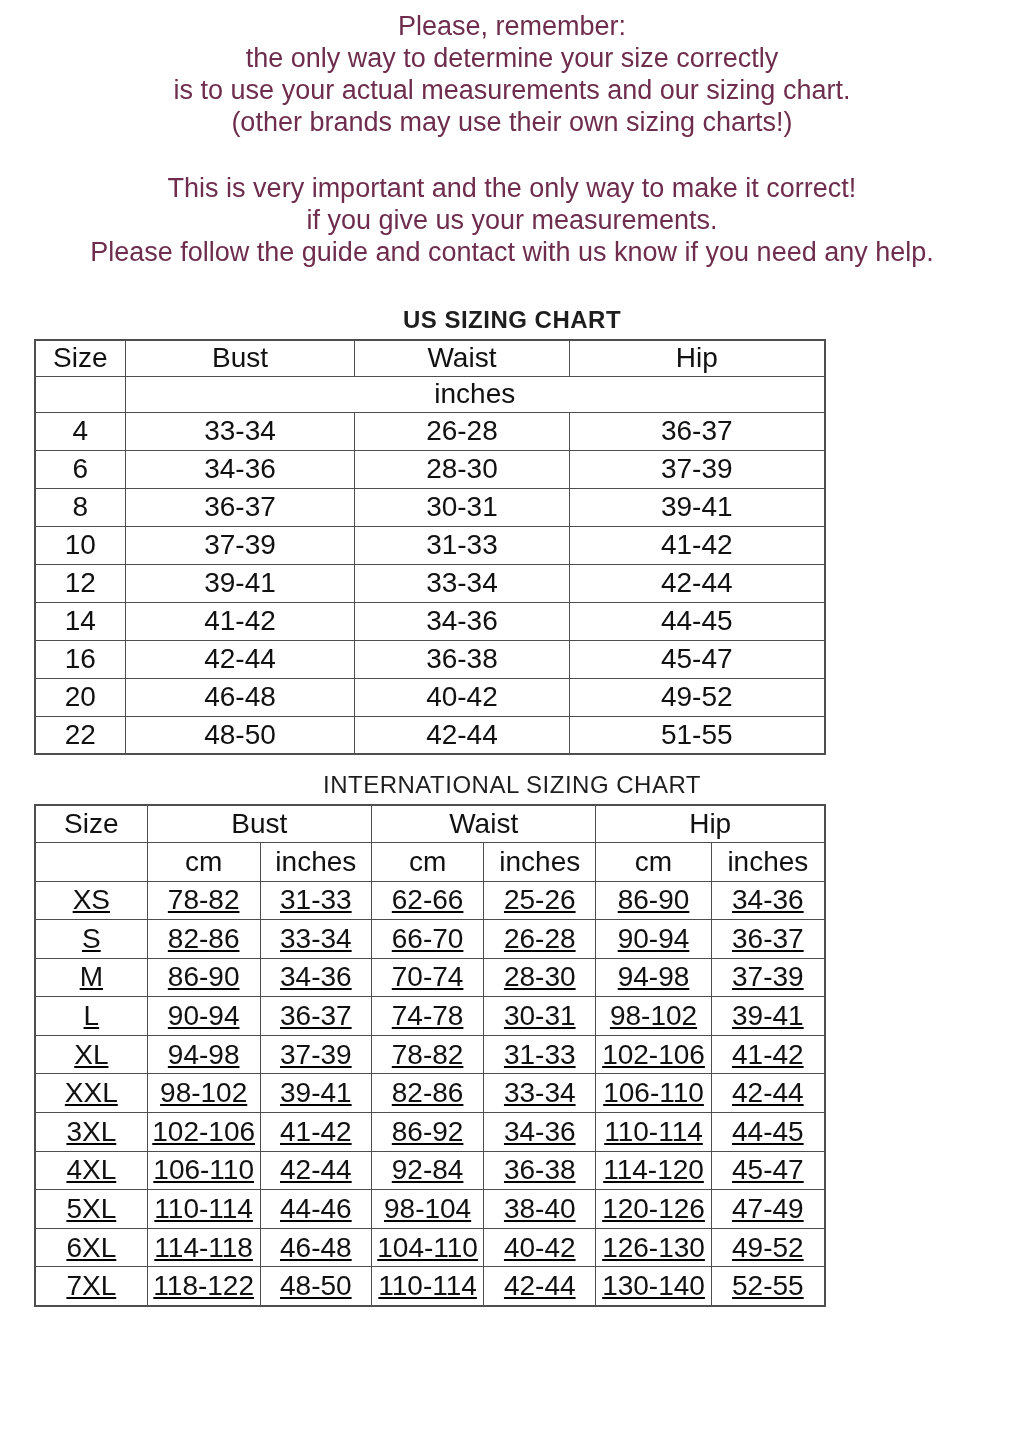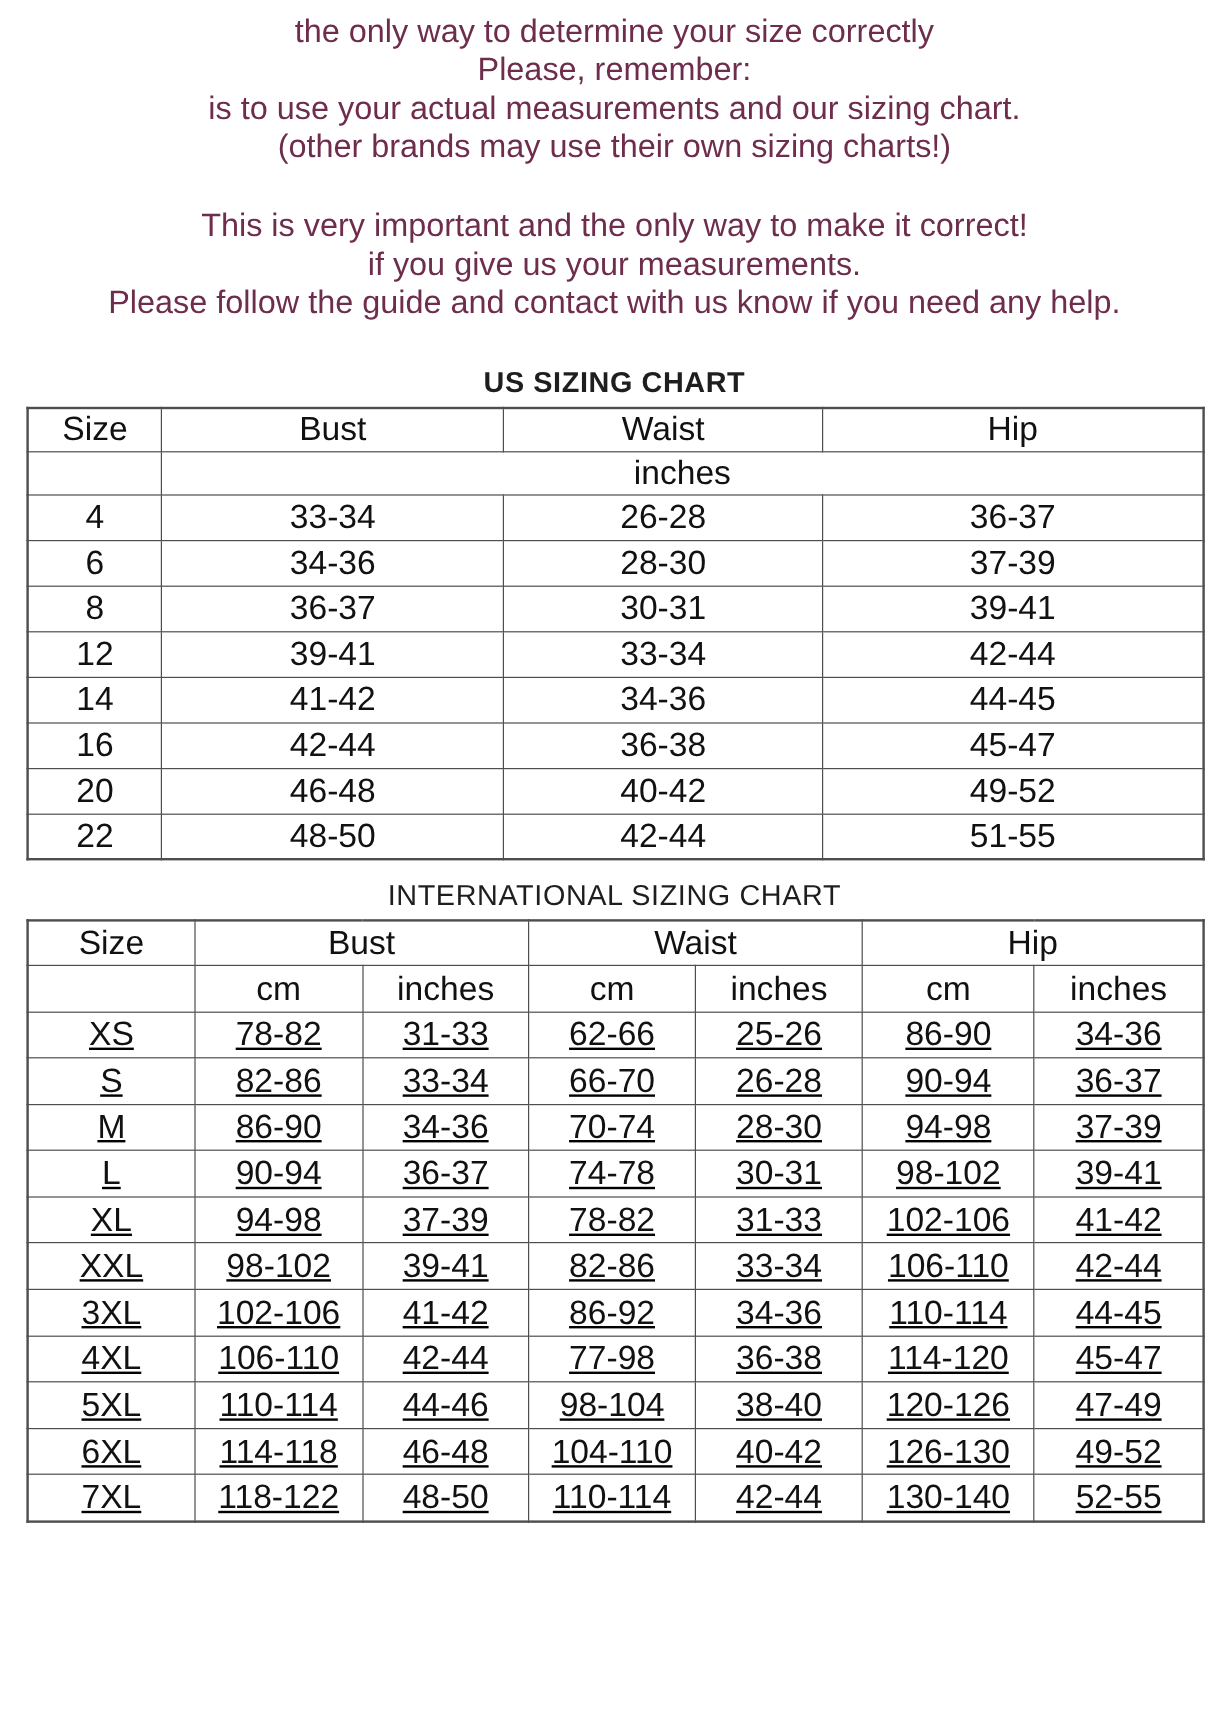--- a/index.html
+++ b/index.html
@@ -37,22 +37,22 @@
     letter-spacing: 0.5px;
     white-space: nowrap;
   }
   .us-title   { margin-top: 38px; font-weight: bold; }
   .intl-title { margin-top: 16px; }
 
   
   table {
     border-collapse: collapse;
     table-layout: fixed;
-    width: 982px;
-    margin-left: 22px;
+    width: 792px;
+    margin-left: 34px;
     margin-top: 5px;
     border: 2px solid var(--border-color);
     padding-left: 36px;
   }
   th, td {
     border: 1px solid var(--border-color);
     text-align: center;
     vertical-align: middle;
     font-size: 28px;
     font-weight: 400;
@@ -69,22 +69,22 @@
 
   .intl-table tr.head-row { height: 37px; }
   .intl-table tr.unit-row { height: 39px; }
   .intl-table tbody tr    { height: 38.6px; text-decoration: underline; }
 </style>
 </head>
 <body>
 
 <div class="intro">
   <div class="para1">
+    <div class="line">Please, remember:</div>
     <div class="line">the only way to determine your size correctly</div>
-    <div class="line">Please, remember:</div>
     <div class="line">is to use your actual measurements and our sizing chart.</div>
     <div class="line">(other brands may use their own sizing charts!)</div>
   </div>
   <div class="para2">
     <div class="line">This is very important and the only way to make it correct!</div>
     <div class="line">if you give us your measurements.</div>
     <div class="line">Please follow the guide and contact with us know if you need any help.</div>
   </div>
 </div>
 
@@ -120,20 +120,26 @@
         <td>6</td>
         <td>34-36</td>
         <td>28-30</td>
         <td>37-39</td>
       </tr>
       <tr>
         <td>8</td>
         <td>36-37</td>
         <td>30-31</td>
         <td>39-41</td>
+      </tr>
+      <tr>
+        <td>10</td>
+        <td>37-39</td>
+        <td>31-33</td>
+        <td>41-42</td>
       </tr>
       <tr>
         <td>12</td>
         <td>39-41</td>
         <td>33-34</td>
         <td>42-44</td>
       </tr>
       <tr>
         <td>14</td>
         <td>41-42</td>
@@ -251,21 +257,21 @@
         <td>41-42</td>
         <td>86-92</td>
         <td>34-36</td>
         <td>110-114</td>
         <td>44-45</td>
       </tr>
       <tr>
         <td>4XL</td>
         <td>106-110</td>
         <td>42-44</td>
-        <td>77-98</td>
+        <td>92-84</td>
         <td>36-38</td>
         <td>114-120</td>
         <td>45-47</td>
       </tr>
       <tr>
         <td>5XL</td>
         <td>110-114</td>
         <td>44-46</td>
         <td>98-104</td>
         <td>38-40</td>

